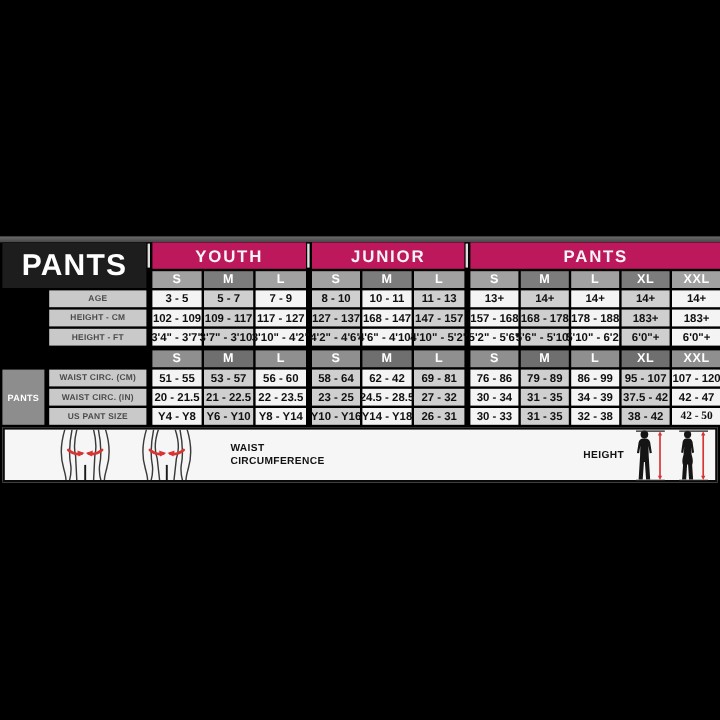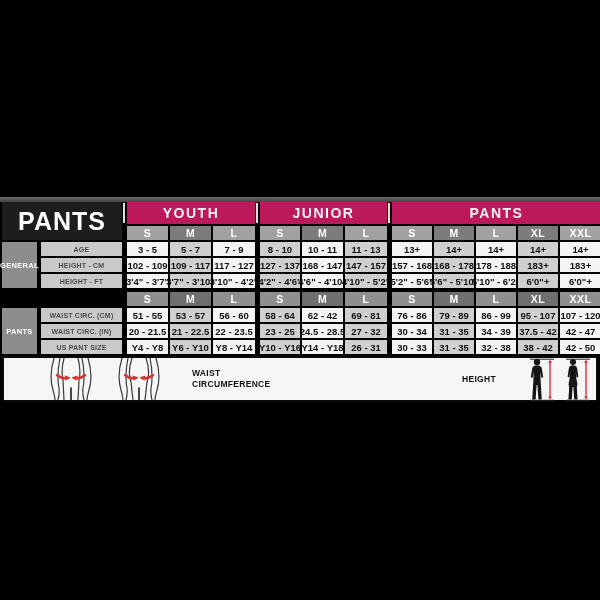--- a/index.html
+++ b/index.html
@@ -38,21 +38,21 @@
     background:#f6f6f6;border:2px solid #0a0a0a;
   }
   .legend-strip svg{position:absolute;top:0;}
   .figures-waist{left:30px;}
   .figures-height{left:520px;}
   .waist-label{
     position:absolute;left:188px;top:0;height:42px;display:flex;flex-direction:column;justify-content:center;
     color:#121212;font-size:8.5px;font-weight:bold;letter-spacing:.3px;line-height:1.3;
   }
   .height-label{
-    position:absolute;left:458px;top:0;height:42px;width:58px;display:flex;align-items:center;
+    position:absolute;left:458px;top:0;height:42px;width:58px;display:flex;align-items:center;justify-content:flex-end;
     color:#121212;font-size:8.5px;font-weight:bold;letter-spacing:.3px;
   }
 </style>
 </head>
 <body>
 
 <div class="stage">
 
   <div class="topbar"></div>
 
@@ -79,21 +79,20 @@
       <div class="cell hdr row2 dark" style="grid-area: 11 / 7 / 12 / 8;">M</div>
       <div class="cell hdr row2 light" style="grid-area: 11 / 9 / 12 / 10;">L</div>
       <div class="cell hdr row2 light" style="grid-area: 11 / 11 / 12 / 12;">S</div>
       <div class="cell hdr row2 dark" style="grid-area: 11 / 13 / 12 / 14;">M</div>
       <div class="cell hdr row2 light" style="grid-area: 11 / 15 / 12 / 16;">L</div>
       <div class="cell hdr row2 light" style="grid-area: 11 / 17 / 12 / 18;">S</div>
       <div class="cell hdr row2 dark" style="grid-area: 11 / 19 / 12 / 20;">M</div>
       <div class="cell hdr row2 light" style="grid-area: 11 / 21 / 12 / 22;">L</div>
       <div class="cell hdr row2 dark" style="grid-area: 11 / 23 / 12 / 24;">XL</div>
       <div class="cell hdr row2 light" style="grid-area: 11 / 25 / 12 / 26;">XXL</div>
-      <div class="cell glabel" style="grid-area: 5 / 1 / 10 / 2;">GENERAL</div>
       <div class="cell rlabel" style="grid-area: 5 / 3 / 6 / 4;">AGE</div>
       <div class="cell dcell" style="grid-area: 5 / 5 / 6 / 6;">3 - 5</div>
       <div class="cell dcell shade" style="grid-area: 5 / 7 / 6 / 8;">5 - 7</div>
       <div class="cell dcell" style="grid-area: 5 / 9 / 6 / 10;">7 - 9</div>
       <div class="cell dcell shade" style="grid-area: 5 / 11 / 6 / 12;">8 - 10</div>
       <div class="cell dcell" style="grid-area: 5 / 13 / 6 / 14;">10 - 11</div>
       <div class="cell dcell shade" style="grid-area: 5 / 15 / 6 / 16;">11 - 13</div>
       <div class="cell dcell" style="grid-area: 5 / 17 / 6 / 18;">13+</div>
       <div class="cell dcell shade" style="grid-area: 5 / 19 / 6 / 20;">14+</div>
       <div class="cell dcell" style="grid-area: 5 / 21 / 6 / 22;">14+</div>
@@ -152,21 +151,21 @@
       <div class="cell dcell" style="grid-area: 17 / 5 / 18 / 6;">Y4 - Y8</div>
       <div class="cell dcell shade" style="grid-area: 17 / 7 / 18 / 8;">Y6 - Y10</div>
       <div class="cell dcell" style="grid-area: 17 / 9 / 18 / 10;">Y8 - Y14</div>
       <div class="cell dcell shade" style="grid-area: 17 / 11 / 18 / 12;">Y10 - Y16</div>
       <div class="cell dcell" style="grid-area: 17 / 13 / 18 / 14;">Y14 - Y18</div>
       <div class="cell dcell shade" style="grid-area: 17 / 15 / 18 / 16;">26 - 31</div>
       <div class="cell dcell" style="grid-area: 17 / 17 / 18 / 18;">30 - 33</div>
       <div class="cell dcell shade" style="grid-area: 17 / 19 / 18 / 20;">31 - 35</div>
       <div class="cell dcell" style="grid-area: 17 / 21 / 18 / 22;">32 - 38</div>
       <div class="cell dcell shade" style="grid-area: 17 / 23 / 18 / 24;">38 - 42</div>
-      <div class="cell dcell" style="grid-area: 17 / 25 / 18 / 26;">42 - 50</div>
+      <div class="cell dcell" style="grid-area: 17 / 25 / 18 / 26; font-family: Liberation Serif, serif;">42 - 50</div>
     </div>
 
   <div class="legend-strip">
 
     <svg class="figures-waist" width="150" height="42" viewBox="0 0 150 42" fill="none" stroke="#3a3a3a" stroke-width="1.2" stroke-linecap="round">
 
       <path d="M20,0 C17,10 16,22 19,32 C20,36 21,39 21,42"></path>
       <path d="M26,0 C24,10 23,20 25,30 C25.5,34 25,38 24,42"></path>
       <path d="M30,0 C28,8 27,14 29,22 L30,42"></path>
       <path d="M44,0 C46,8 47,14 45,22 L44,42"></path>

